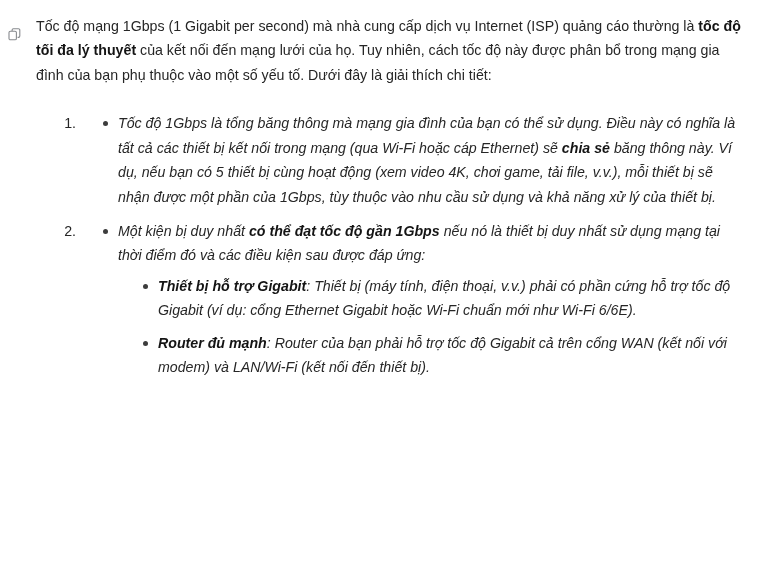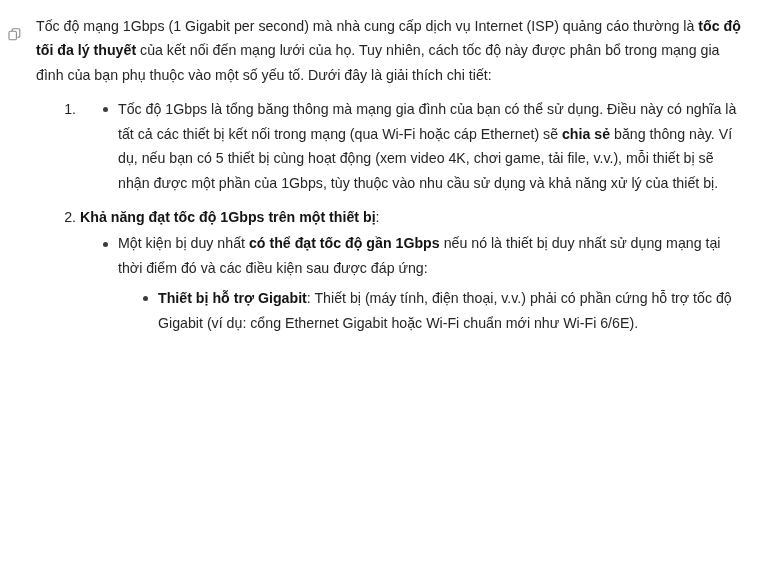--- a/index.html
+++ b/index.html
@@ -30,21 +30,21 @@
     opacity: 0.75;
   }
   .copy-icon svg { display: block; }
 
   .content {
     font-size: 14.2px;
     line-height: 1.72;
     color: #262626;
   }
   p.intro {
-    margin: 0 0 10px 0;
+    margin: 0 0 24px 0;
     text-align: left;
   }
   b { font-weight: bold; color: #141414; }
 
   ol.top {
     margin: 0;
     padding: 0 0 0 24px;
     list-style: none;
     counter-reset: topnum;
   }
@@ -66,20 +66,21 @@
 
   ul.lvl2 {
     margin: 2px 0 10px 0;
     padding: 0 0 0 22px;
     list-style: none;
   }
   ul.lvl2 > li {
     position: relative;
     padding-left: 16px;
     margin-bottom: 2px;
+    font-style: italic;
   }
   ul.lvl2 > li > .bullet {
     position: absolute;
     left: 1px;
     top: 0.72em;
     width: 5px;
     height: 5px;
     border-radius: 50%;
     background: #3c3c3c;
   }
@@ -129,30 +130,33 @@
         <ul class="lvl2">
           <li>
             <span class="bullet"></span>
             <span class="txt">Tốc độ 1Gbps là tổng băng thông mà mạng gia đình của bạn có thể sử dụng. Điều này có nghĩa là tất cả các thiết bị kết nối trong mạng (qua Wi-Fi hoặc cáp Ethernet) sẽ </span><b>chia sẻ</b><span class="txt"> băng thông này. Ví dụ, nếu bạn có 5 thiết bị cùng hoạt động (xem video 4K, chơi game, tải file, v.v.), mỗi thiết bị sẽ nhận được một phần của 1Gbps, tùy thuộc vào nhu cầu sử dụng và khả năng xử lý của thiết bị.</span>
           </li>
         </ul>
       </li>
 
       <li>
         <span class="num">2.</span>
-        <div class="li-head"><b>Khả năng đạt tốc độ 1Gbps trên một thiết bị</b><span class="txt">:</span></div>
         <ul class="lvl2">
           <li>
             <span class="bullet"></span>
             <span class="txt">Một kiện bị duy nhất </span><b>có thể đạt tốc độ gần 1Gbps</b><span class="txt"> nếu nó là thiết bị duy nhất sử dụng mạng tại thời điểm đó và các điều kiện sau được đáp ứng:</span>
 
             <ul class="lvl3">
               <li>
                 <span class="bullet"></span>
                 <b>Thiết bị hỗ trợ Gigabit</b><span class="txt">: Thiết bị (máy tính, điện thoại, v.v.) phải có phần cứng hỗ trợ tốc độ Gigabit (ví dụ: cổng Ethernet Gigabit hoặc Wi-Fi chuẩn mới như Wi-Fi 6/6E).</span>
+              </li>
+              <li>
+                <span class="bullet"></span>
+                <b>Router đủ mạnh</b><span class="txt">: Router của bạn phải hỗ trợ tốc độ Gigabit cả trên cổng WAN (kết nối với modem) và LAN/Wi-Fi (kết nối đến thiết bị).</span>
               </li>
             </ul>
           </li>
         </ul>
       </li>
 
     </ol>
   </div>
 </div>
 

